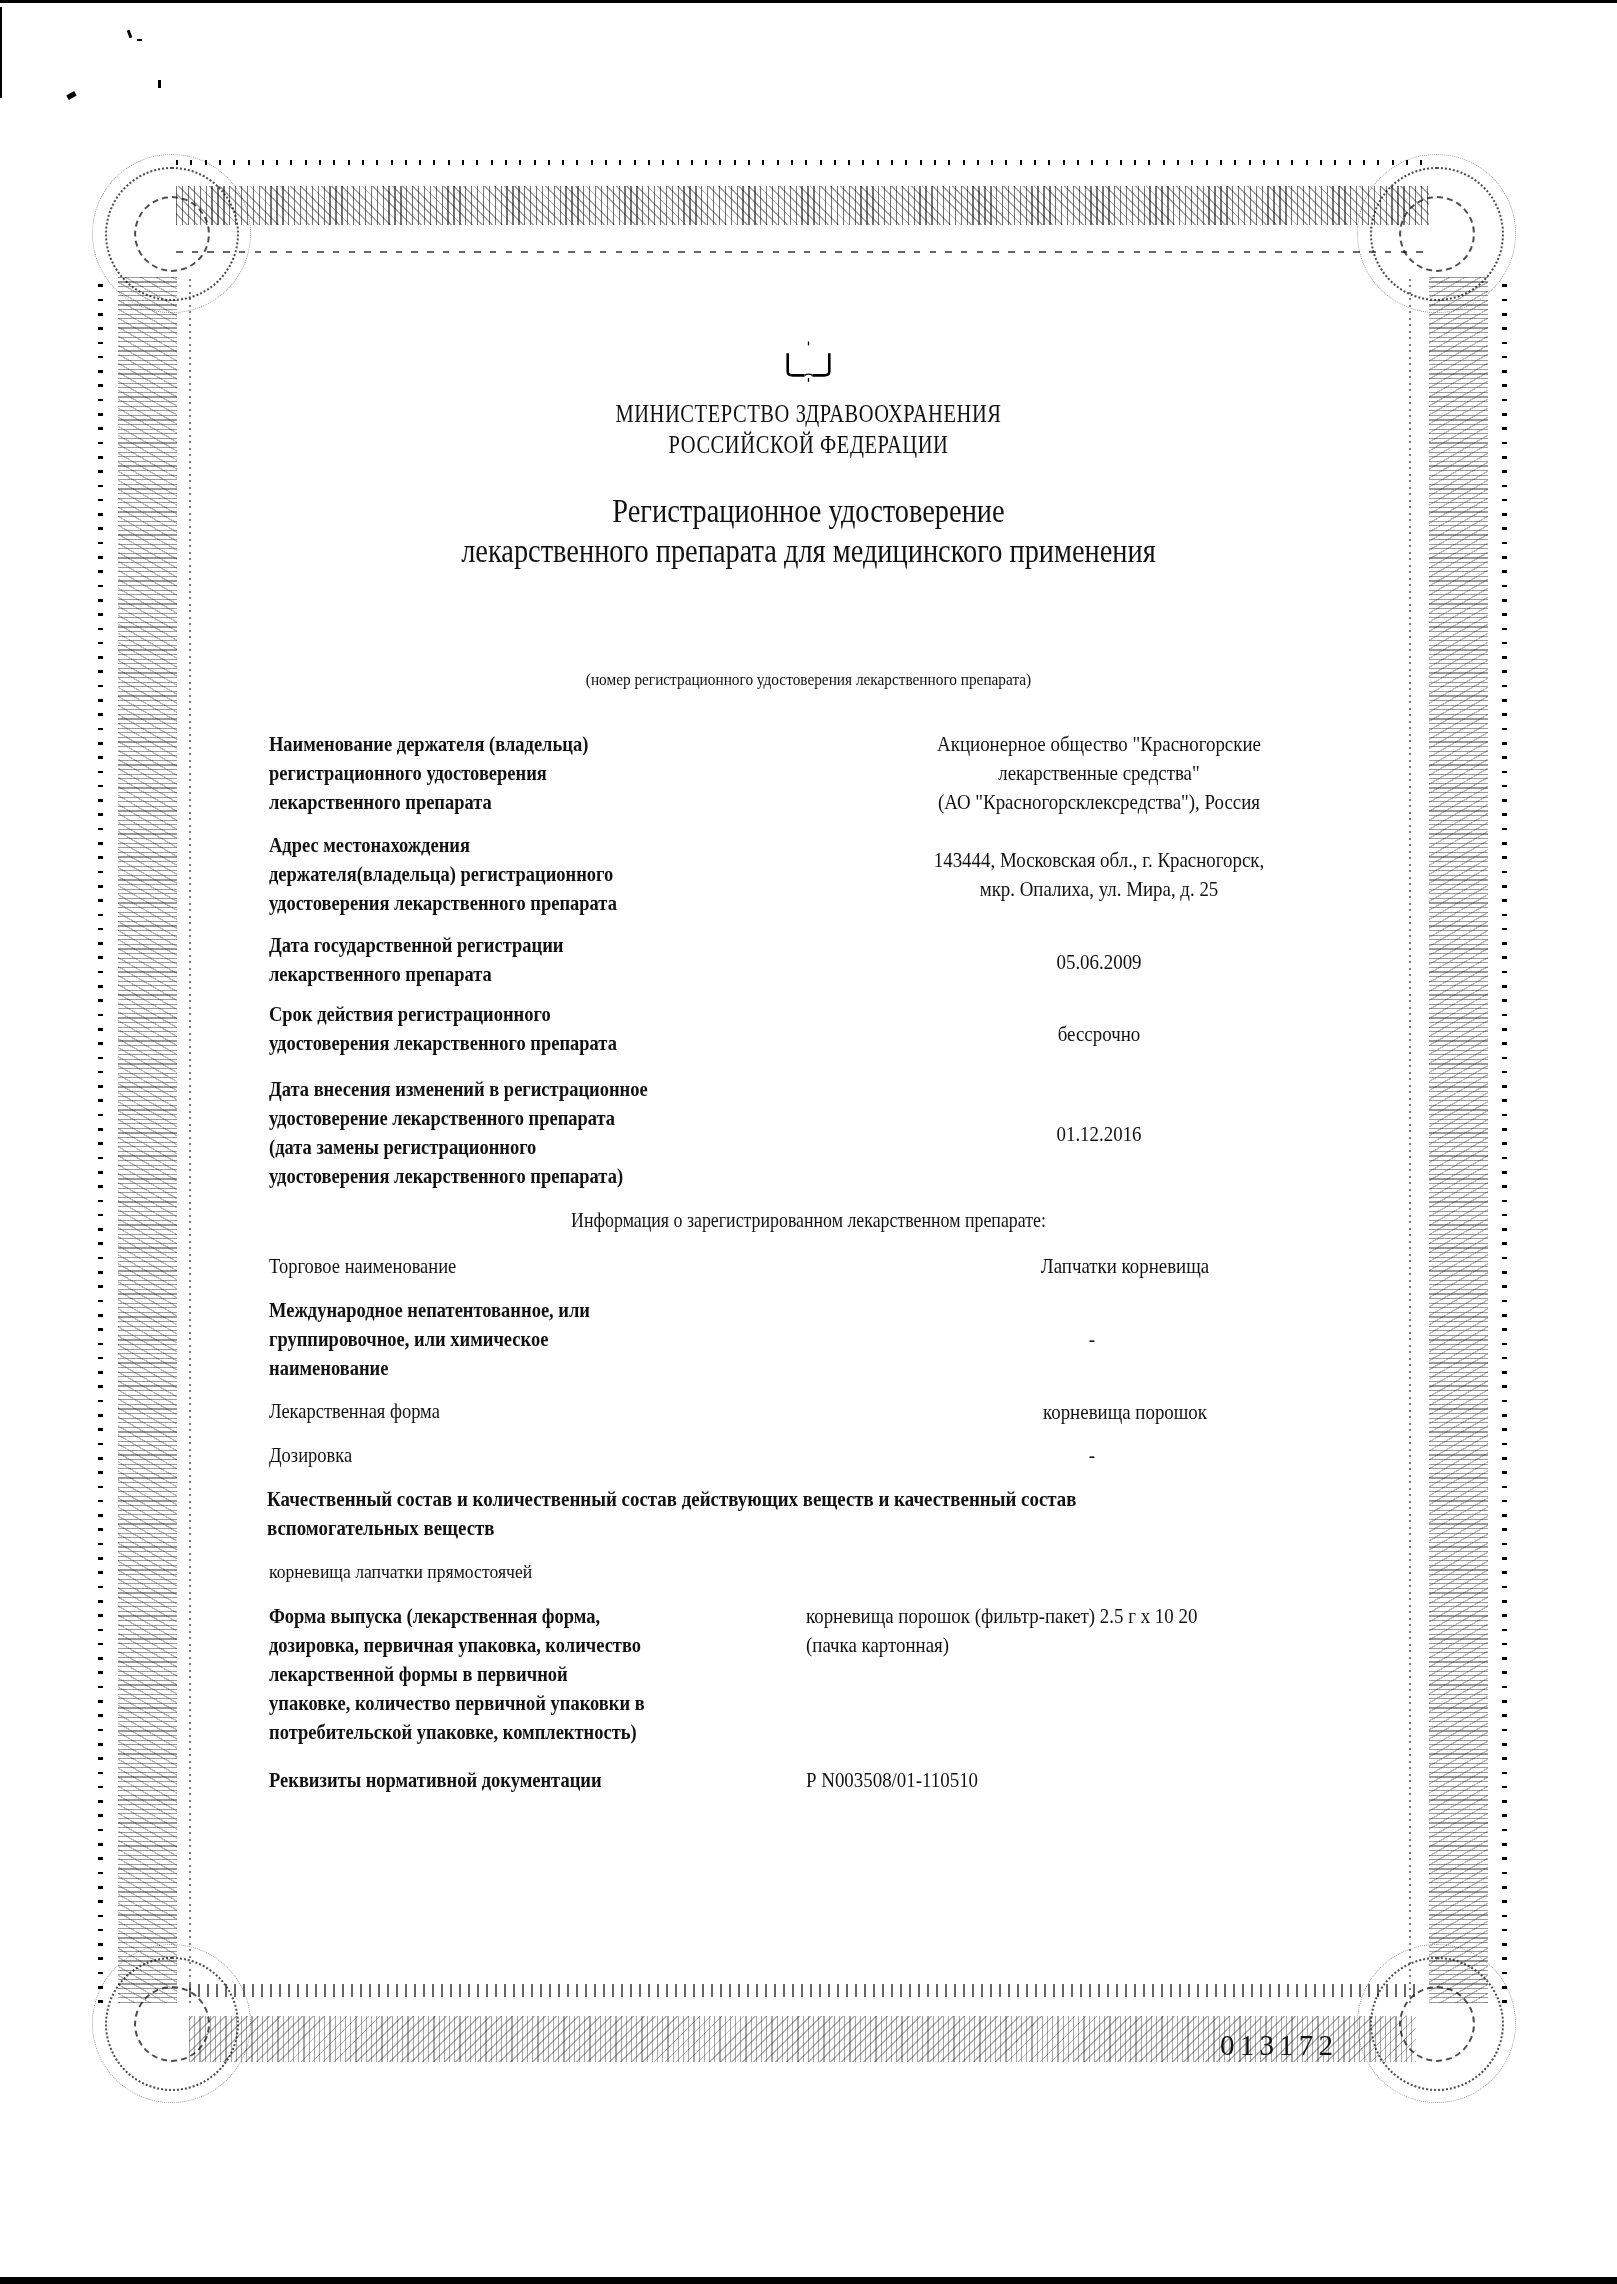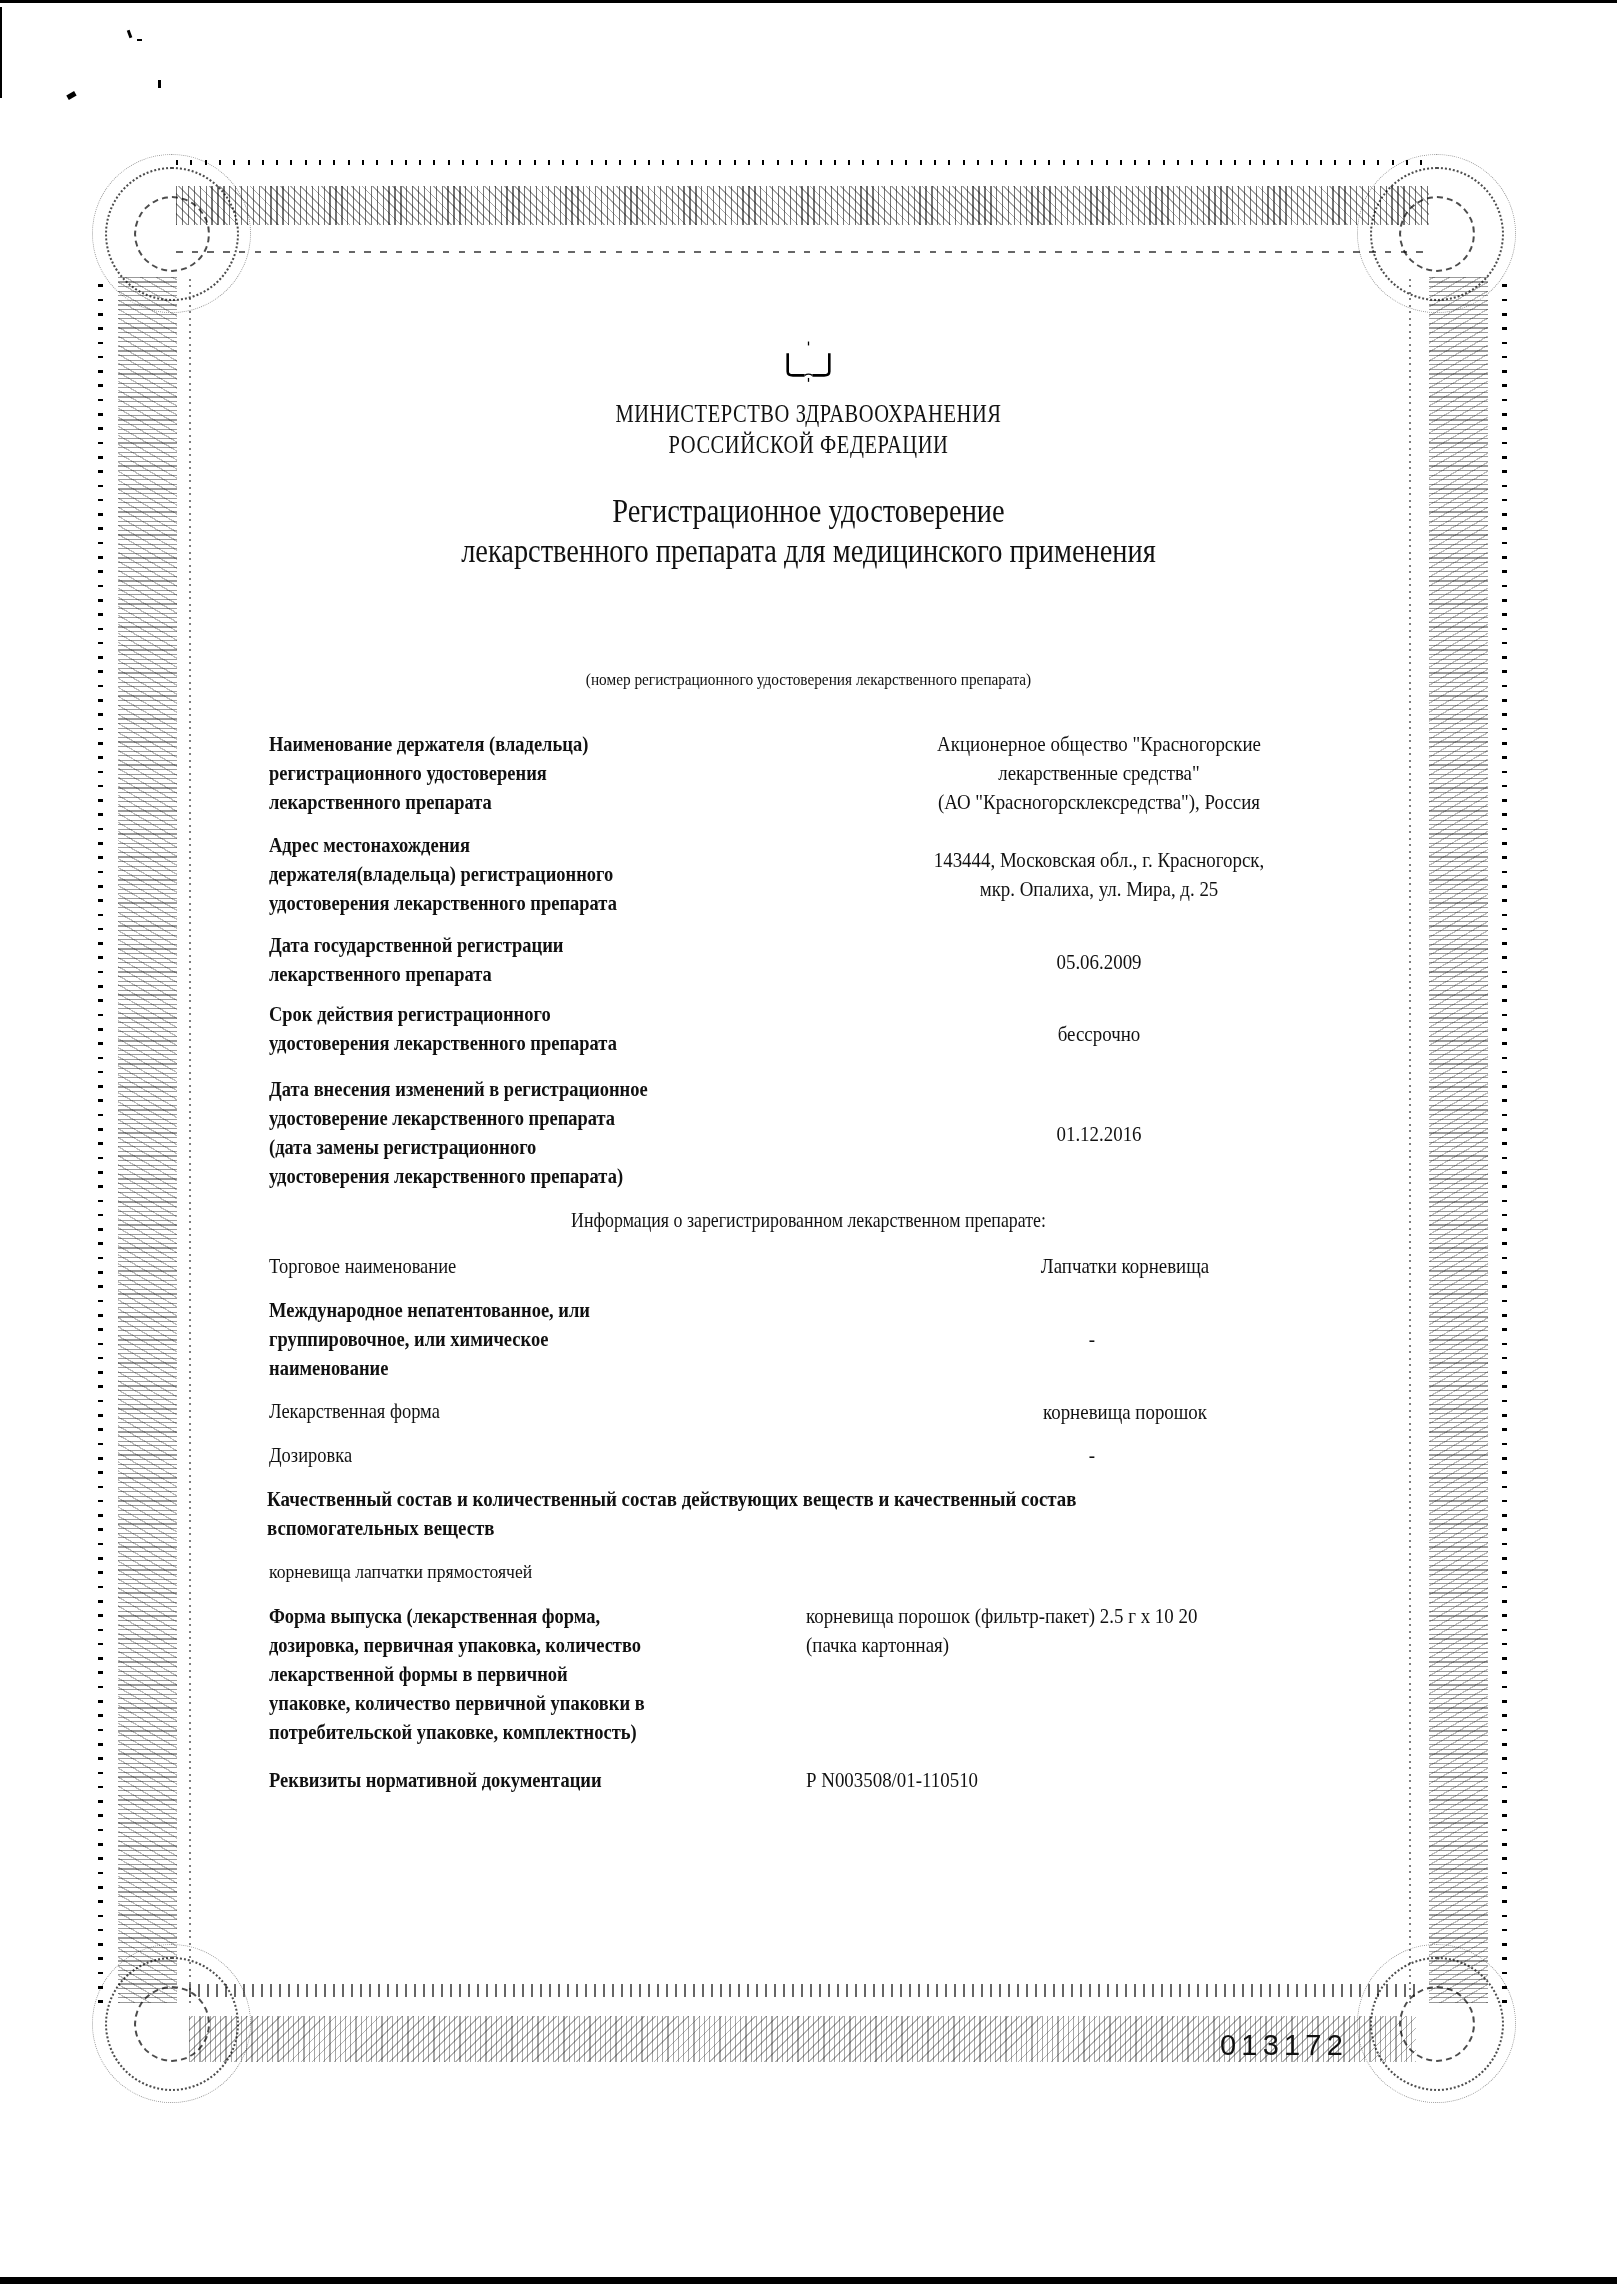--- a/index.html
+++ b/index.html
@@ -75,21 +75,21 @@
   .val.left { left:806px; text-align:left; transform-origin:left top; }
 
   .section-head { position:absolute; left:0; width:1617px; top:1207px; text-align:center;
     font-size:21px; transform:scaleX(0.85); }
 
   .wide-lbl { position:absolute; left:267px; font-size:21px; font-weight:bold; line-height:29px;
     transform-origin:left top; transform:scaleX(0.9); white-space:nowrap; }
   .plain { position:absolute; left:269px; font-size:19.6px; line-height:29px;
     transform-origin:left top; transform:scaleX(0.9); white-space:nowrap; }
 
-  .serial { position:absolute; left:1220px; top:2028px; font-family:Liberation Sans, sans-serif;
+  .serial { position:absolute; left:1220px; top:2028px; font-family:Liberation Serif, serif;
     font-size:29px; letter-spacing:5.2px; }
 </style>
 </head>
 <body>
 
 <div class="scan-edge-top"></div>
 <div class="scan-edge-left"></div>
 <div class="scan-edge-bottom"></div>
 <div class="speck" style="left:128px;top:30px;width:3.3px;height:7.8px;transform:rotate(-20deg)"></div>
 <div class="speck" style="left:137px;top:39px;width:5.2px;height:2px"></div>

